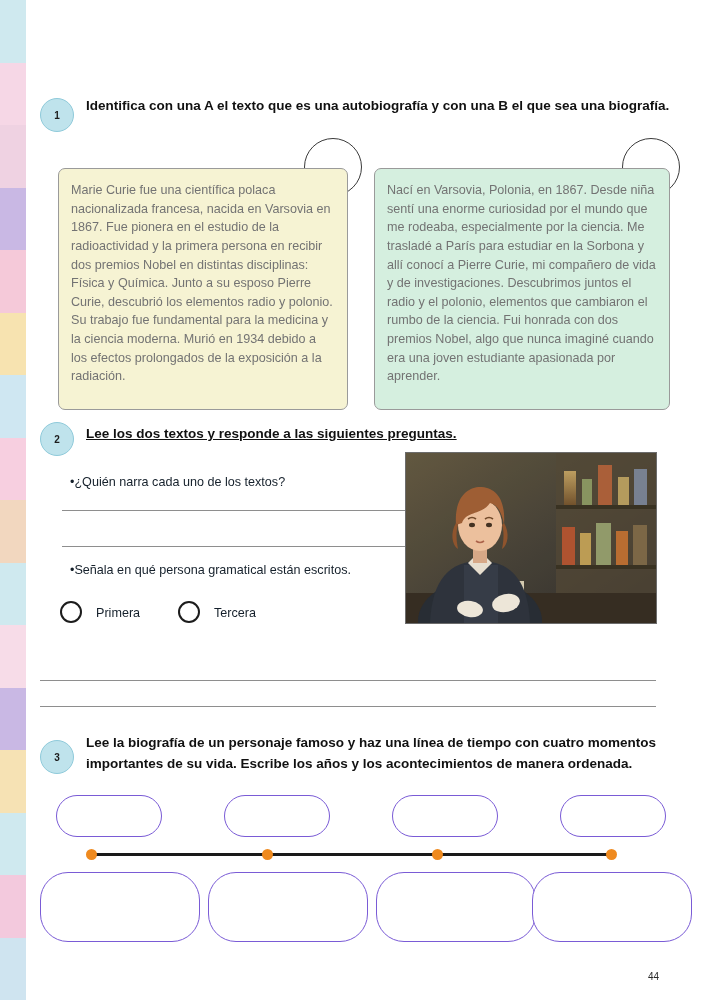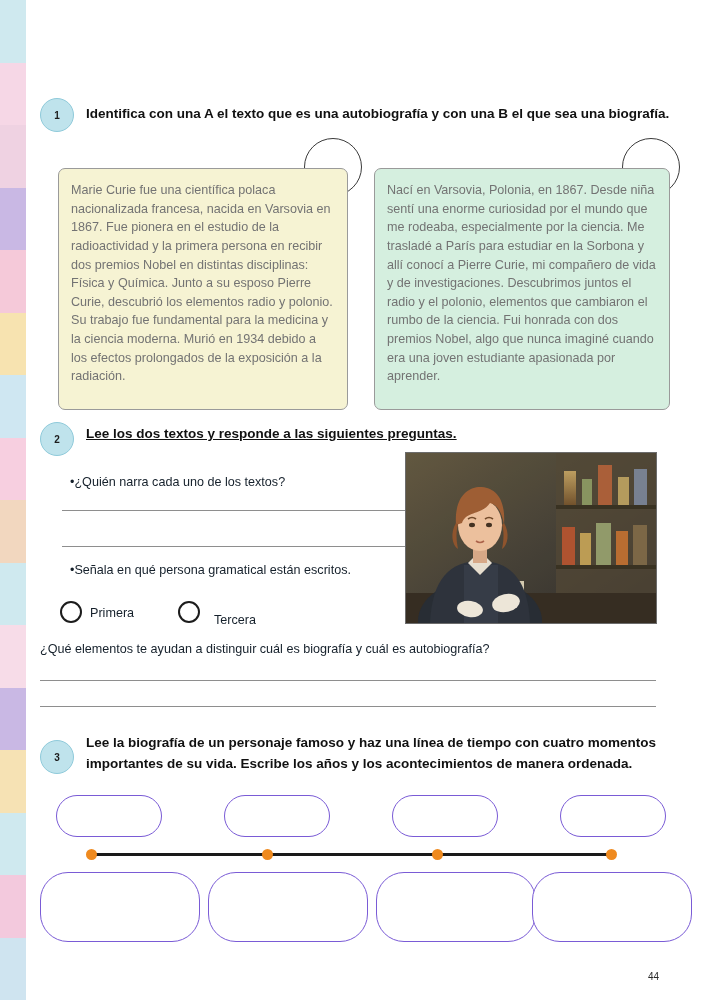--- a/index.html
+++ b/index.html
@@ -198,43 +198,42 @@
     <div class="seg" style="background: rgb(246, 226, 180); height: 62.5px;"></div>
     <div class="seg" style="background: rgb(207, 233, 239); height: 62.5px;"></div>
     <div class="seg" style="background: rgb(243, 201, 221); height: 62.5px;"></div>
     <div class="seg" style="background: rgb(207, 228, 240); height: 62.5px;"></div>
   </div>
 
 <div class="page">
 
 
   <div class="num-circle" style="left:14px; top:98px;">1</div>
-  <div class="instr" style="left:60px; top:96px; width: 590px; margin-top: 8px;">Identifica con una A el texto que es una autobiografía y con una B el que sea una biografía.</div>
+  <div class="instr" style="left:60px; top:96px; width: 590px;">Identifica con una A el texto que es una autobiografía y con una B el que sea una biografía.</div>
 
   <div class="answer-circle" style="left:278px; top:138px;"></div>
   <div class="answer-circle" style="left:596px; top:138px;"></div>
 
   <div class="textbox tb-yellow" style="left:32px; top:168px; width:290px; height:242px;">Marie Curie fue una científica polaca nacionalizada francesa, nacida en Varsovia en 1867. Fue pionera en el estudio de la radioactividad y la primera persona en recibir dos premios Nobel en distintas disciplinas: Física y Química. Junto a su esposo Pierre Curie, descubrió los elementos radio y polonio. Su trabajo fue fundamental para la medicina y la ciencia moderna. Murió en 1934 debido a los efectos prolongados de la exposición a la radiación.</div>
   <div class="textbox tb-green" style="left:348px; top:168px; width:296px; height:242px;">Nací en Varsovia, Polonia, en 1867. Desde niña sentí una enorme curiosidad por el mundo que me rodeaba, especialmente por la ciencia. Me trasladé a París para estudiar en la Sorbona y allí conocí a Pierre Curie, mi compañero de vida y de investigaciones. Descubrimos juntos el radio y el polonio, elementos que cambiaron el rumbo de la ciencia. Fui honrada con dos premios Nobel, algo que nunca imaginé cuando era una joven estudiante apasionada por aprender.</div>
 
   <div class="num-circle" style="left:14px; top:422px;">2</div>
   <div class="instr" style="left:60px; top:424px; width: 560px; text-decoration: underline;">Lee los dos textos y responde a las siguientes preguntas.</div>
 
   <div class="bullet-line" style="left:44px; top:475px;">•¿Quién narra cada uno de los textos?</div>
   <div class="rule" style="left:36px; top:510px; width:352px;"></div>
   <div class="rule" style="left:36px; top:546px; width:352px;"></div>
 
   <div class="bullet-line" style="left:44px; top:563px;">•Señala en qué persona gramatical están escritos.</div>
 
   <div class="opt-circle" style="left:34px; top:601px;"></div>
-  <div class="opt-label" style="left:64px; top:606px;">Primera</div>
+  <div class="opt-label" style="left:70px; top:606px;">Primera</div>
   <div class="opt-circle" style="left:152px; top:601px;"></div>
-  <div class="opt-label" style="left:188px; top:606px;margin-top:7px;">Tercera</div>
-
-  <div class="bullet-line" style="left:14px; top:642px;">¿Qué elementos te ayudan a distinguir cuál es biografía y cuál es autobiografía?</div>
+  <div class="opt-label" style="left:188px; top:606px;">Tercera</div>
+
   <div class="rule" style="left:14px; top:680px; width:616px;"></div>
   <div class="rule" style="left:14px; top:706px; width:616px;"></div>
 
   <div class="photo">
     <svg width="250" height="170" viewBox="0 0 250 170" xmlns="http://www.w3.org/2000/svg">
       <defs>
         <linearGradient id="bg" x1="0" y1="0" x2="1" y2="1">
           <stop offset="0%" stop-color="#5a5340"></stop>
           <stop offset="55%" stop-color="#3b3a35"></stop>
           <stop offset="100%" stop-color="#23242a"></stop>

